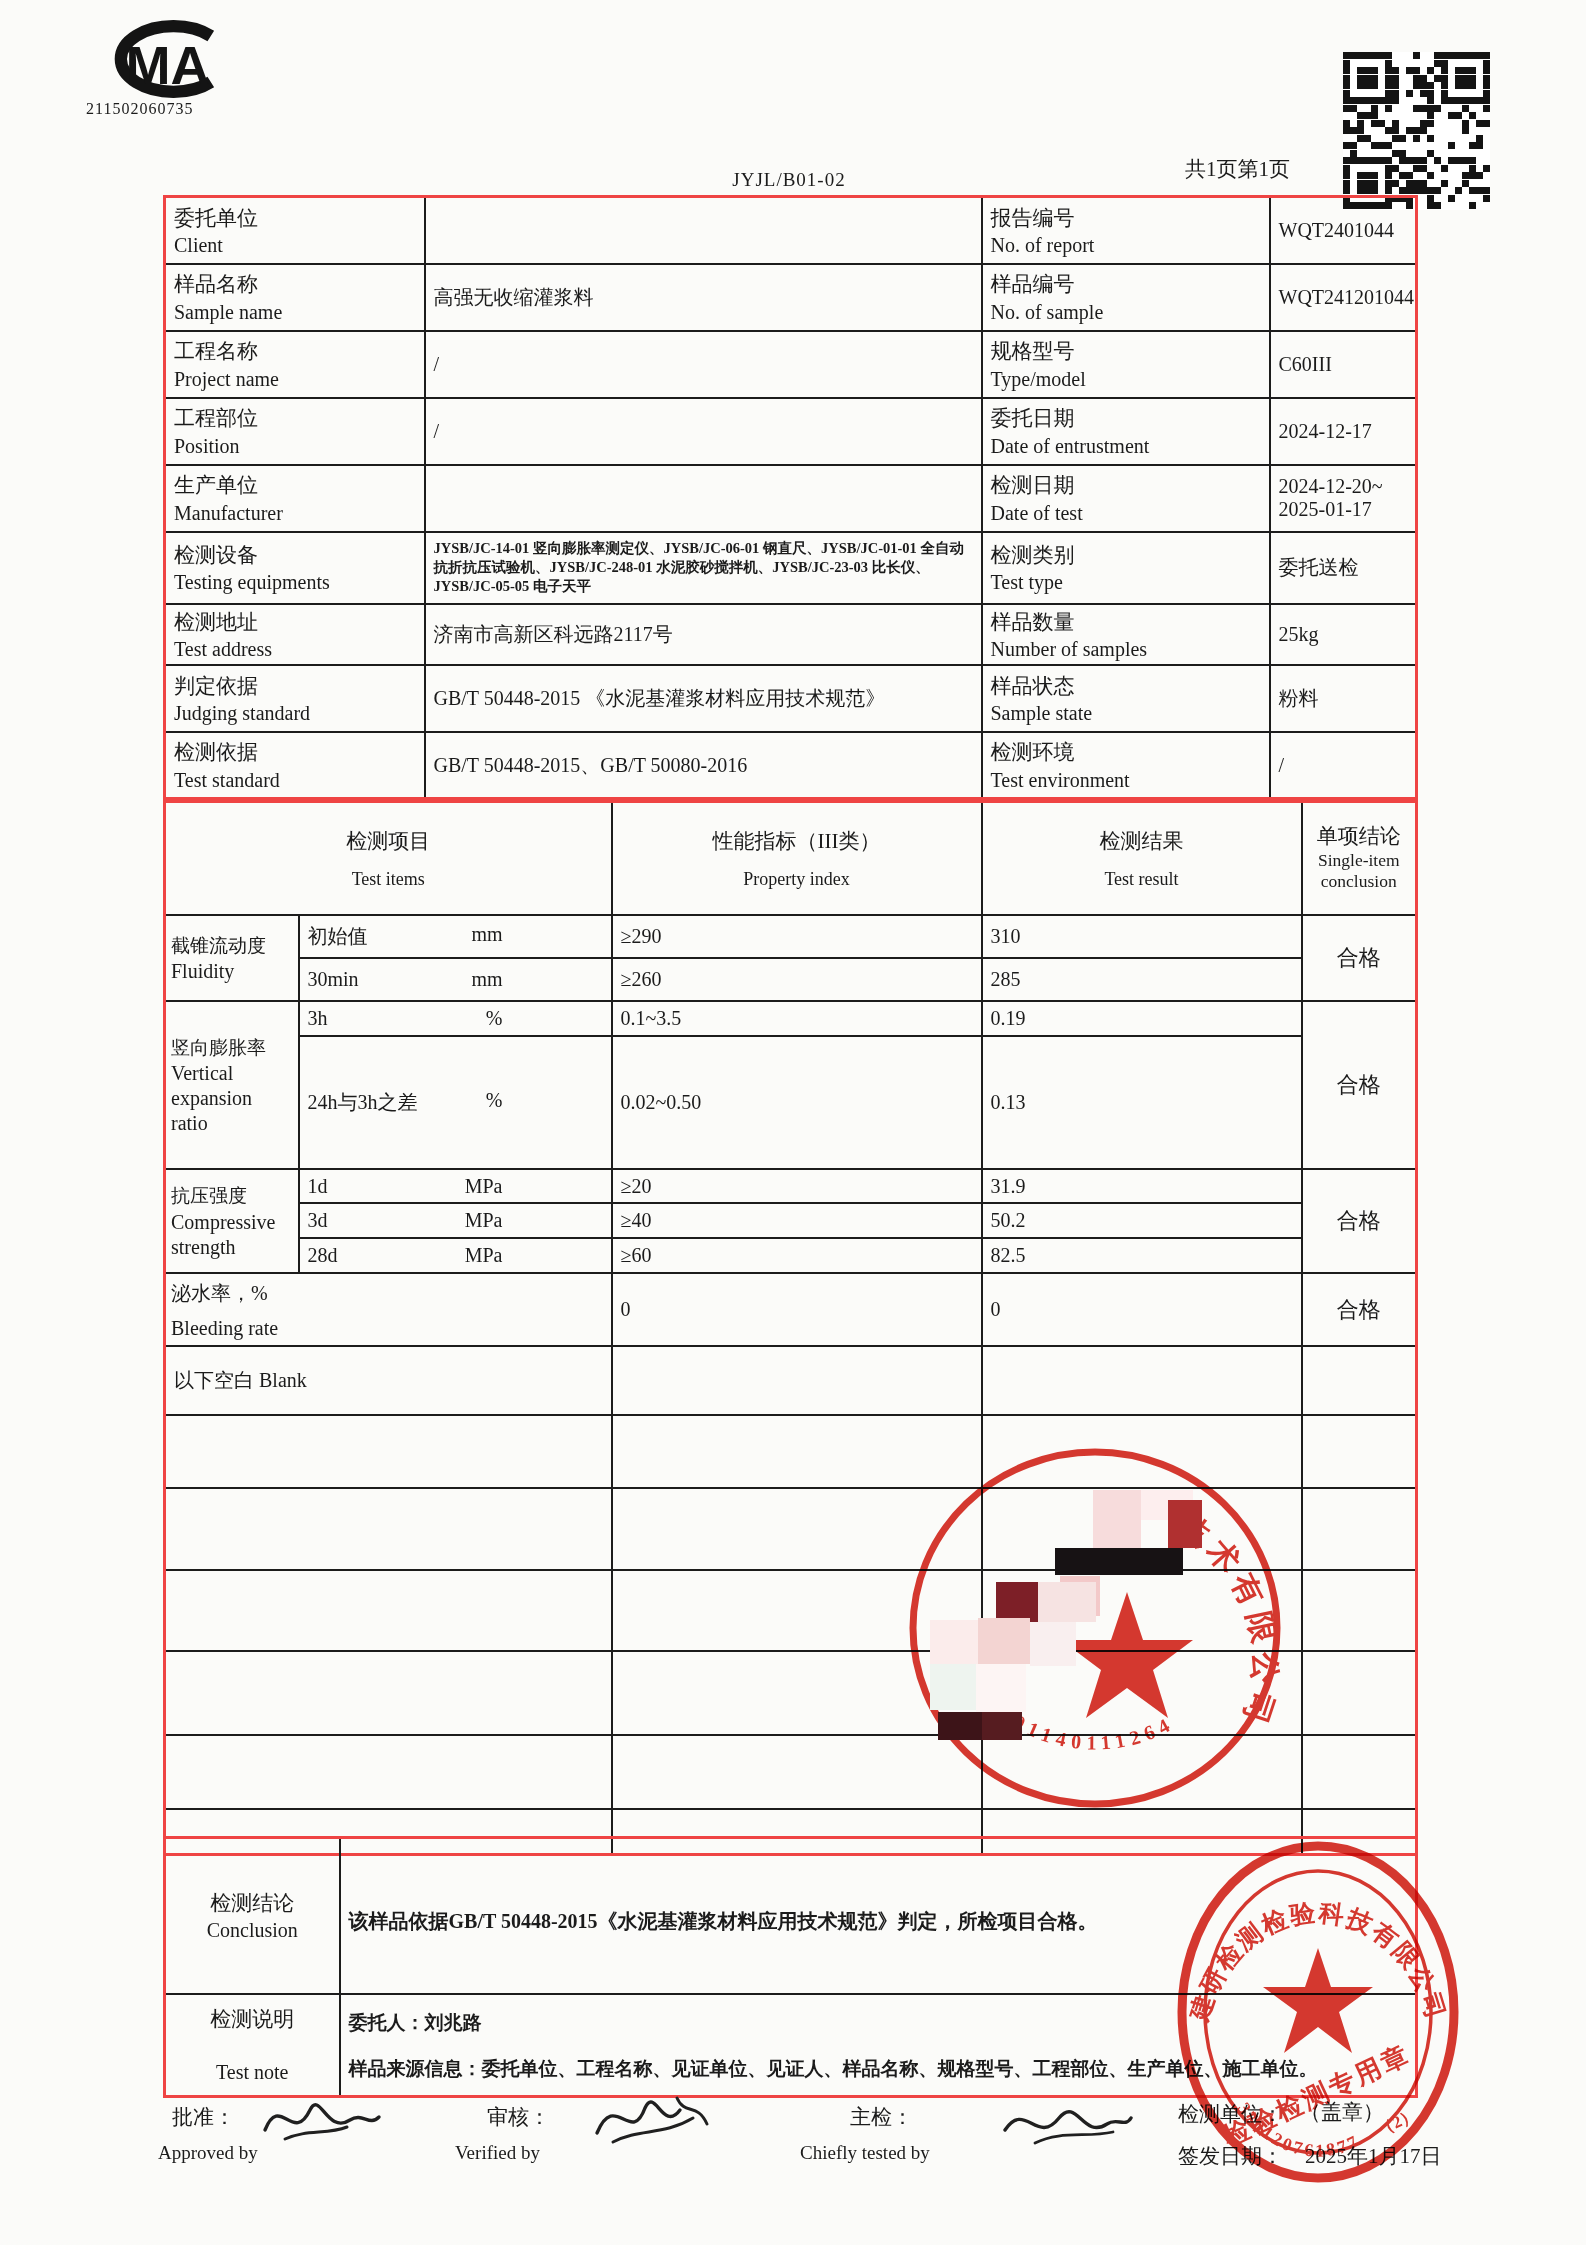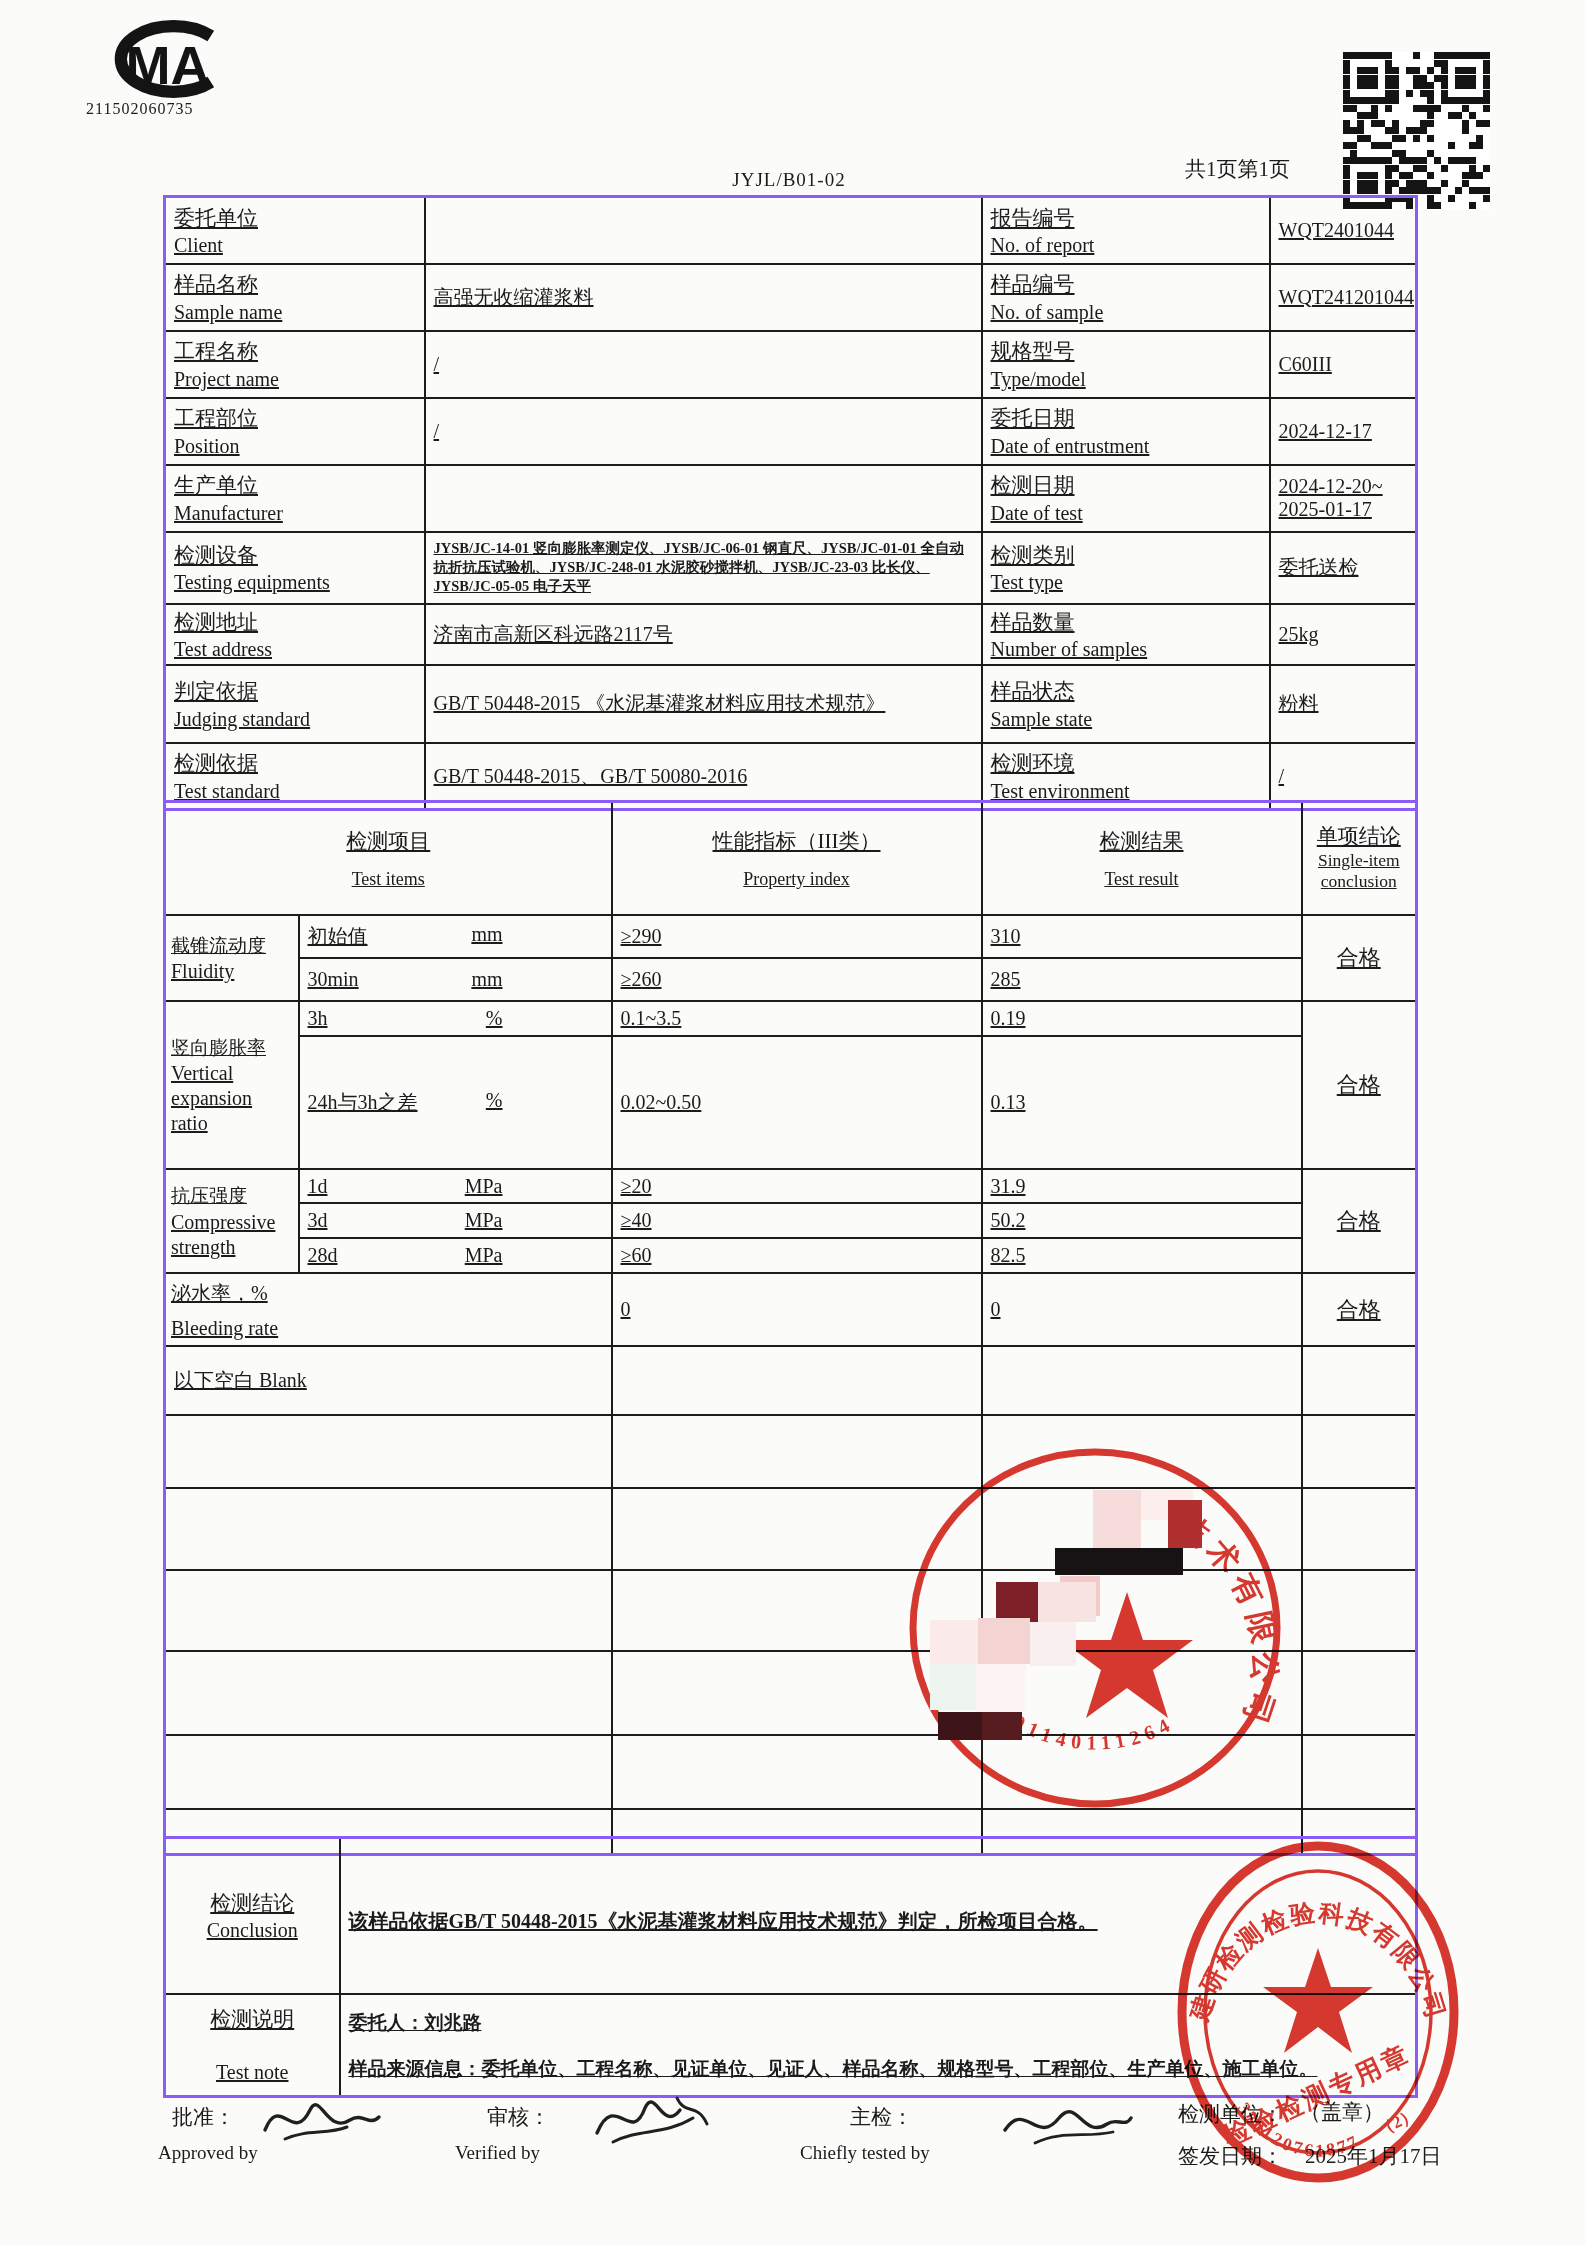--- a/index.html
+++ b/index.html
@@ -8,21 +8,21 @@
   .abs{position:absolute;}
   
   .title-cn{font-size:33px;font-weight:bold;letter-spacing:2px;white-space:nowrap;}
   .title-en{font-size:20px;font-weight:bold;margin-top:10px;font-family:"Liberation Sans","DejaVu Sans",sans-serif;}
   .doc-code{font-size:19px;letter-spacing:1px;margin-top:17px;}
   .page-info{font-size:21px;font-family:Liberation Serif, serif;}
   .cma-num{font-size:16px;letter-spacing:1px;}
   .qr{background:#fff;}
   .qr i{position:absolute;width:7px;height:7px;background:#141414;}
   
-  table.tbl{border-collapse:collapse;table-layout:fixed;border:3px solid #8b5cf6;text-decoration:underline;}
+  table.tbl{border-collapse:collapse;table-layout:fixed;border:3px solid #ef4444;}
   .tbl td{border:2px solid #1c1c1c;vertical-align:middle;padding:2px 8px;overflow:hidden;}
   .cn{font-size:21px;line-height:1.45;}
   .en{font-size:20px;line-height:1.25;}
   .v{font-size:20px;}
   .small{font-size:14.5px;font-weight:bold;line-height:1.32;padding:1px 4px;}
   .cen{text-align:center;}
   .top{vertical-align:top;}
   .flexcol{display:flex;flex-direction:column;justify-content:space-between;height:100%;}
   .sub{display:flex;justify-content:space-between;padding-right:100px;}
   .conc{font-size:22px;text-align:center;}
@@ -366,21 +366,21 @@
           <div class="cn">检测地址</div>
           <div class="en">Test address</div>
           </td>
         <td class="v">济南市高新区科远路2117号</td>
         <td>
           <div class="cn">样品数量</div>
           <div class="en">Number of samples</div>
           </td>
         <td class="v">25kg</td>
       </tr>
-      <tr style="height:78px">
+      <tr style="height:67px">
         <td>
           <div class="cn">判定依据</div>
           <div class="en">Judging standard</div>
           </td>
         <td class="v">GB/T 50448-2015 《水泥基灌浆材料应用技术规范》</td>
         <td>
           <div class="cn">样品状态</div>
           <div class="en">Sample state</div>
           </td>
         <td class="v">粉料</td>

